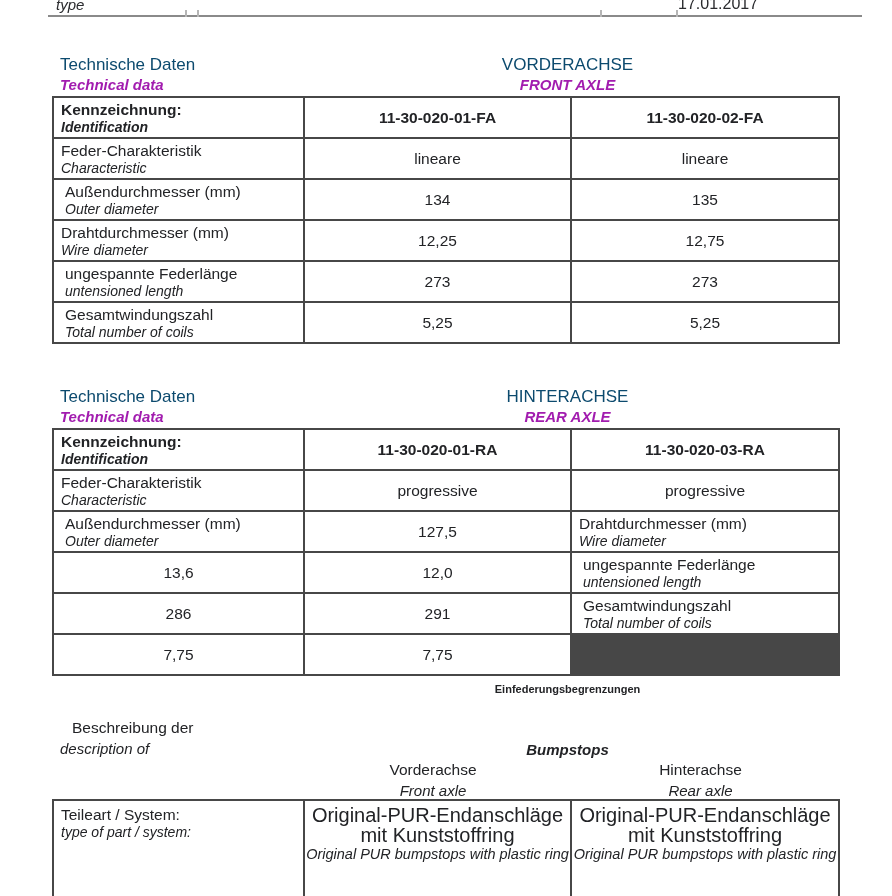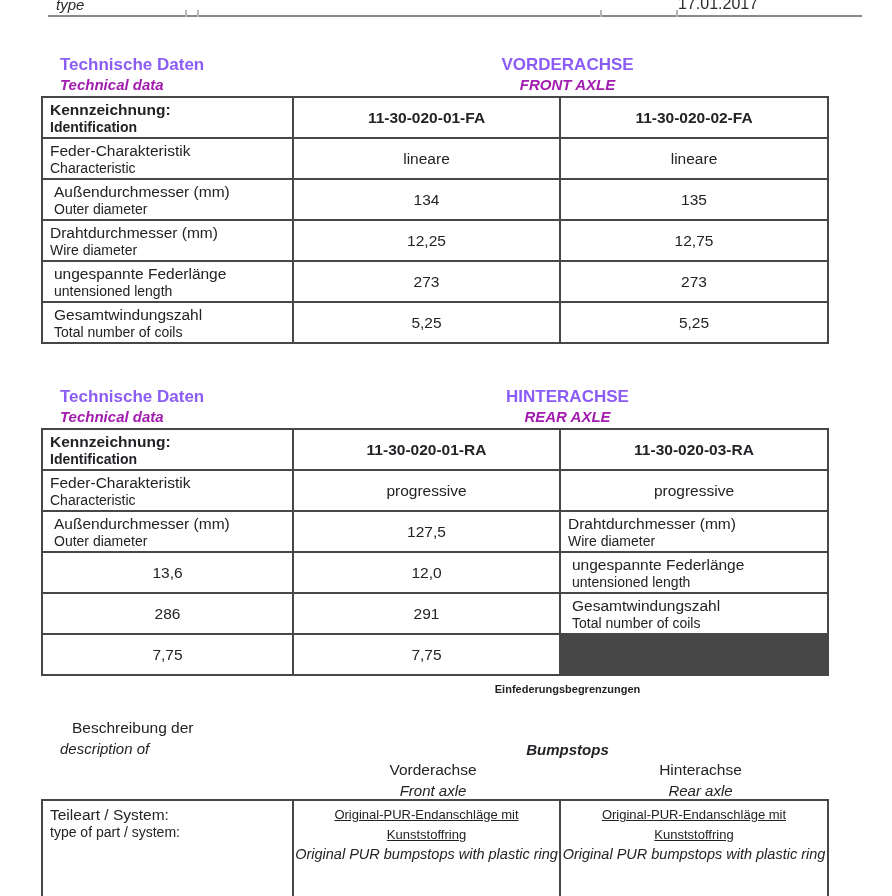--- a/index.html
+++ b/index.html
@@ -14,48 +14,48 @@
   .bold { font-weight:bold; }
   .center { text-align:center; }
 
   
   .page-type { left:56px; top:-4px; font-size:15px; font-style:italic; color:#2a2b2e; }
   .page-date { left:678px; top:-5px; font-size:16px; color:#2a2b2e; }
   .top-rule { left:48px; top:15px; width:814px; height:2px; background:#8a8a8a; }
   .tick { width:2px; height:7px; top:10px; background:#b5b5b5; }
 
   
-  .sec-title-de { font-size:17px; font-weight:bold; color:#8b5cf6; }
+  .sec-title-de { font-size:17px; font-weight:normal; color:#0c4a6e; }
   .sec-title-en { font-size:15px; font-weight:bold; font-style:italic; color:#a21caf; }
   .axle-wrap { left:300px; width:535px; text-align:center; }
 
   
   .g-table {
-    position:absolute; left:41px; display:grid;
+    position:absolute; left:52px; display:grid;
     grid-template-columns:249px 265px 266px;
     background:#474747; gap:2px; padding:2px; width:788px;
   }
   .spec-table { grid-template-rows:repeat(6, 39px); }
   .bump-table { grid-template-rows:150px; }
   .cell { background:#ffffff; overflow:hidden; }
   .label-cell { display:flex; flex-direction:column; justify-content:center; padding:1px 4px 1px 7px; }
   .label-cell .de { font-size:15.5px; line-height:19px; white-space:nowrap; }
-  .label-cell .en { font-size:14px; line-height:17px; white-space:nowrap; }
+  .label-cell .en { font-size:14px; line-height:17px; font-style:italic; white-space:nowrap; }
   .indent .de, .indent .en { padding-left:4px; }
   .val-cell { display:flex; align-items:center; justify-content:center; font-size:15.5px; }
   .head-cell .de, .head-cell .en { font-weight:bold; }
   .head-val { font-weight:bold; }
 
   
   .bump-label { justify-content:flex-start; padding-top:4px; }
   .bump-val {
     display:flex; flex-direction:column; align-items:center;
     text-align:center; padding-top:4px; font-size:15.5px;
   }
-  .bump-val .de { font-size:13px; line-height:20px;text-decoration:underline; }
+  .bump-val .de { font-size:20px; line-height:20px; }
   .bump-val .en { font-size:14.5px; line-height:19px; font-style:italic; }
   .col-head-de { font-size:15.5px; }
   .col-head-en { font-size:15px; font-style:italic; }
 </style>
 </head>
 <body>
 
 <div id="page">
 
   <div class="abs page-type">type</div>

